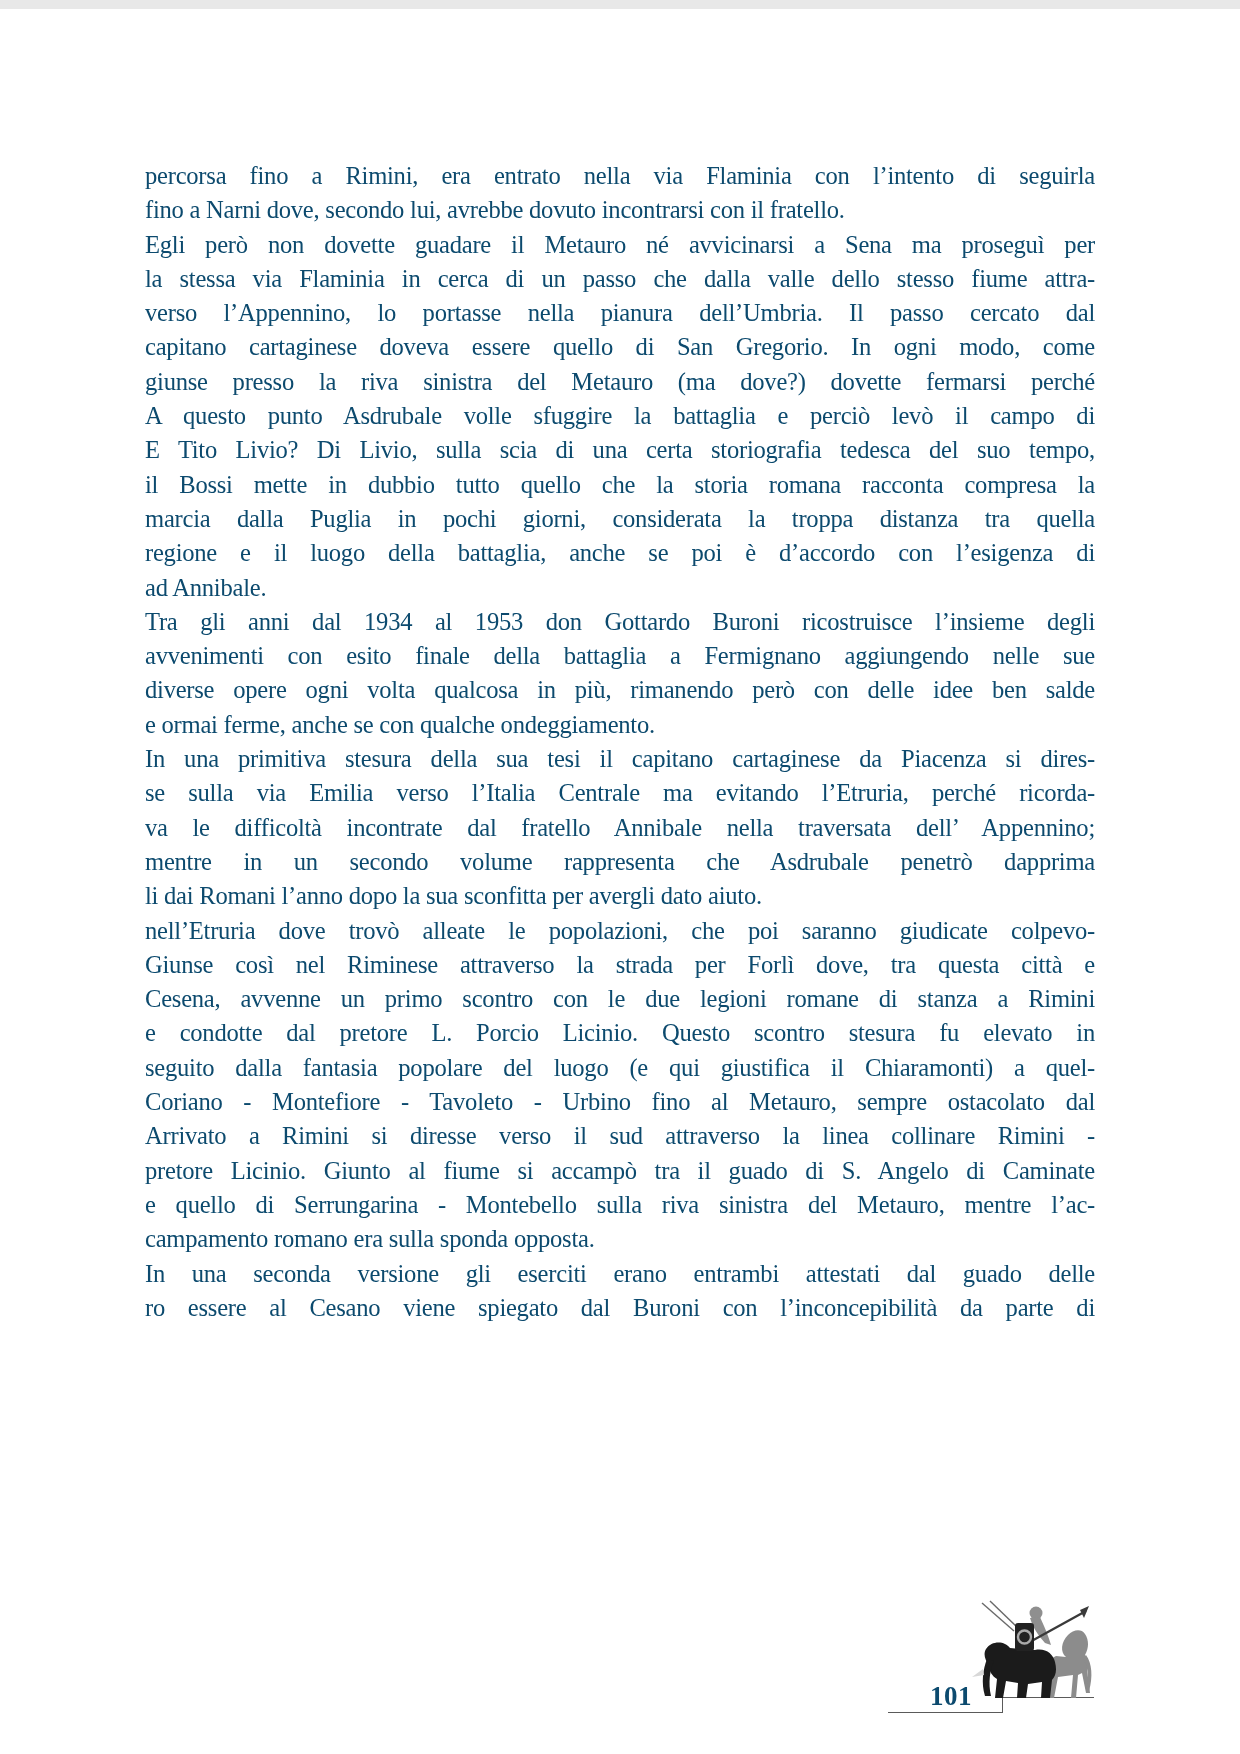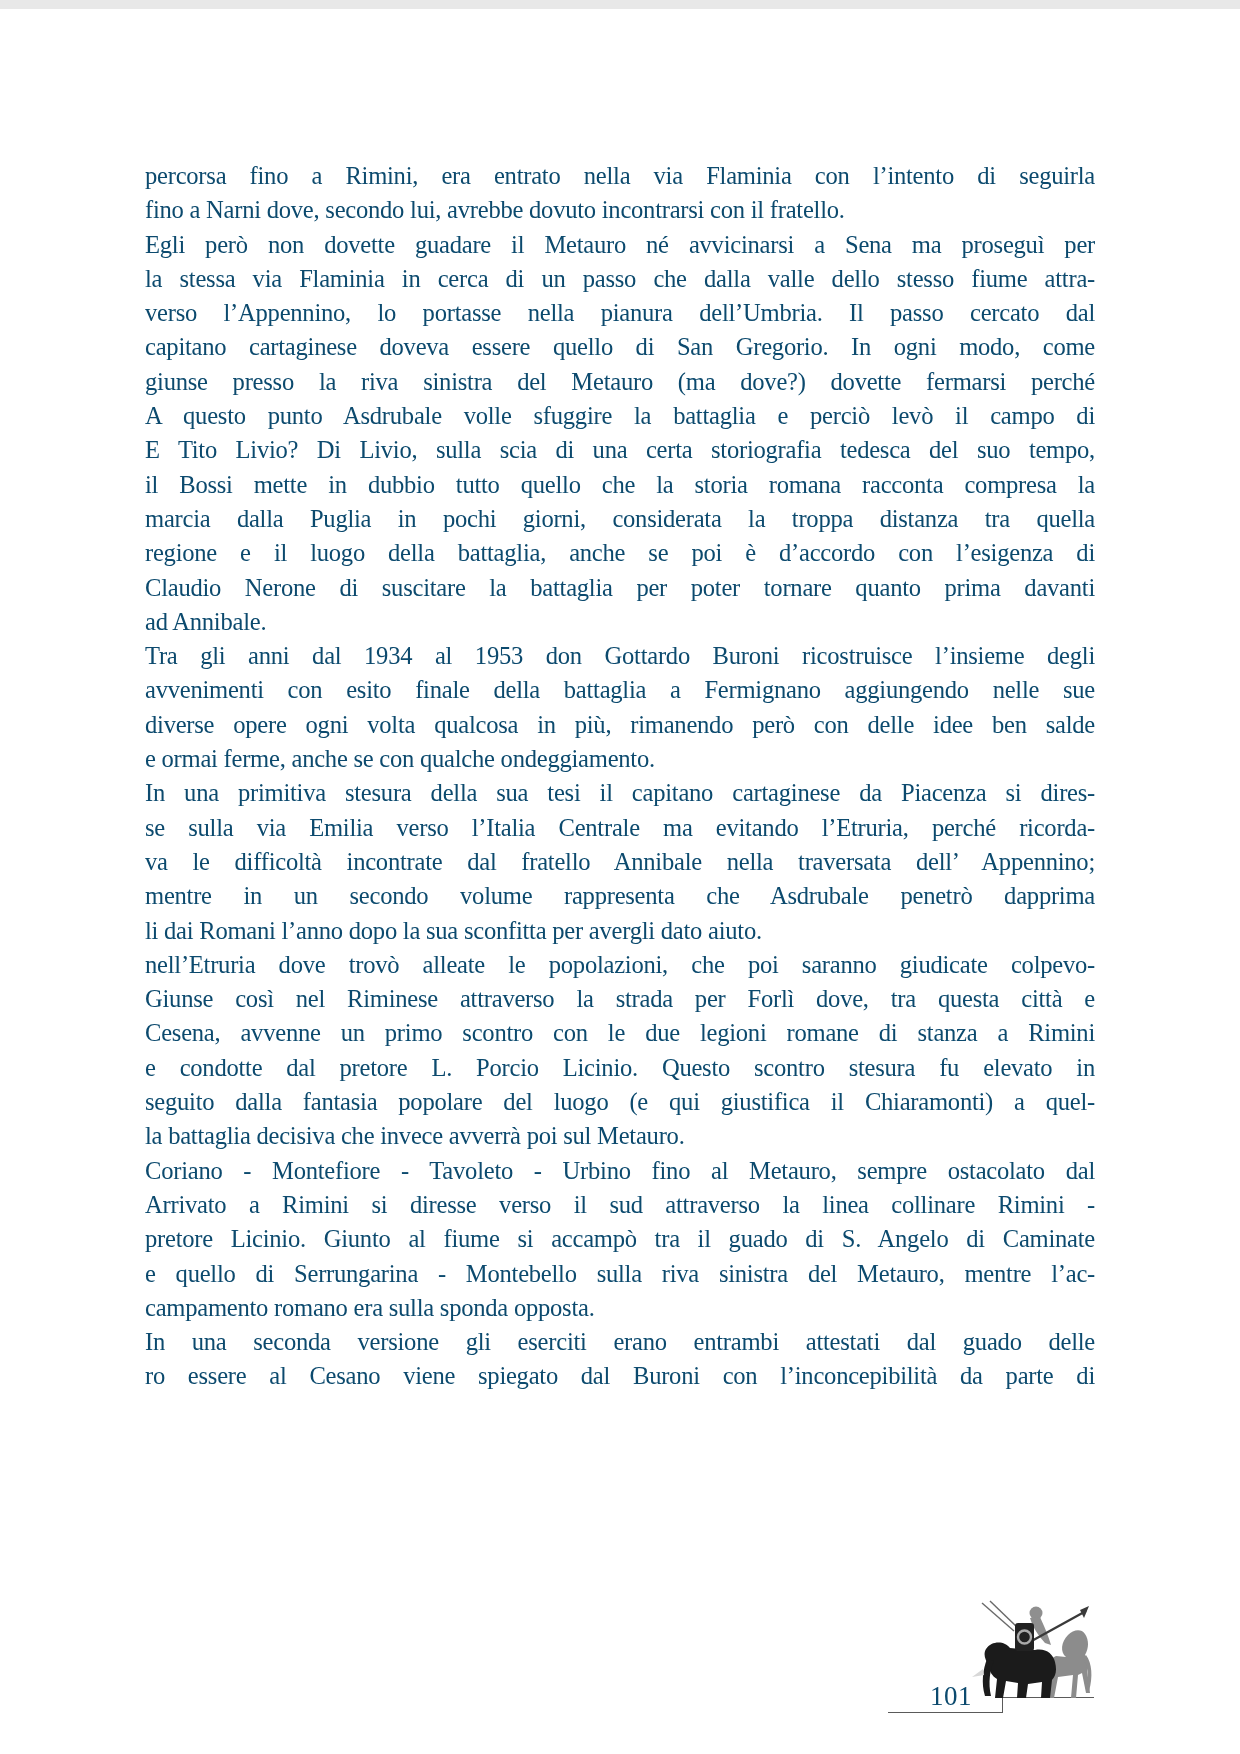--- a/index.html
+++ b/index.html
@@ -51,20 +51,21 @@
     height: 100%;
     pointer-events: none;
   }
   .page-number {
     position: absolute;
     left: 930px;
     top: 1674px;
     font-size: 27px;
     line-height: 27px;
     letter-spacing: 0.5px;
+    font-weight: bold;
   }
   .rule {
     position: absolute;
     background: #5a5a5a;
   }
   .rule-lower   { left: 888px;  top: 1703px; width: 115px; height: 1.4px; }
   .rule-step    { left: 1002px; top: 1688px; width: 1.4px; height: 16px; }
   .rule-upper   { left: 1002px; top: 1688px; width: 92px;  height: 1.4px; }
   .elephant-graphic {
     position: absolute;
@@ -92,21 +93,20 @@
         <div class="line">giunse presso la riva sinistra del Metauro (ma dove?) dovette fermarsi perché</div>
       </div>
       <div class="paragraph">
         <div class="line">A questo punto Asdrubale volle sfuggire la battaglia e perciò levò il campo di</div>
       </div>
       <div class="paragraph">
         <div class="line">E Tito Livio? Di Livio, sulla scia di una certa storiografia tedesca del suo tempo,</div>
         <div class="line">il Bossi mette in dubbio tutto quello che la storia romana racconta compresa la</div>
         <div class="line">marcia dalla Puglia in pochi giorni, considerata la troppa distanza tra quella</div>
         <div class="line">regione e il luogo della battaglia, anche se poi è d’accordo con l’esigenza di</div>
-        <div class="line">Claudio Nerone di suscitare la battaglia per poter tornare quanto prima davanti</div>
         <div class="line par-end">ad Annibale.</div>
       </div>
       <div class="paragraph">
         <div class="line">Tra gli anni dal 1934 al 1953 don Gottardo Buroni ricostruisce l’insieme degli</div>
         <div class="line">avvenimenti con esito finale della battaglia a Fermignano aggiungendo nelle sue</div>
         <div class="line">diverse opere ogni volta qualcosa in più, rimanendo però con delle idee ben salde</div>
         <div class="line par-end">e ormai ferme, anche se con qualche ondeggiamento.</div>
       </div>
       <div class="paragraph">
         <div class="line">In una primitiva stesura della sua tesi il capitano cartaginese da Piacenza si dires-</div>
@@ -114,21 +114,20 @@
         <div class="line">va le difficoltà incontrate dal fratello Annibale nella traversata dell’ Appennino;</div>
         <div class="line">mentre in un secondo volume rappresenta che Asdrubale penetrò dapprima</div>
         <div class="line par-end">li dai Romani l’anno dopo la sua sconfitta per avergli dato aiuto.</div>
         <div class="line">nell’Etruria dove trovò alleate le popolazioni, che poi saranno giudicate colpevo-</div>
       </div>
       <div class="paragraph">
         <div class="line">Giunse così nel Riminese attraverso la strada per Forlì dove, tra questa città e</div>
         <div class="line">Cesena, avvenne un primo scontro con le due legioni romane di stanza a Rimini</div>
         <div class="line">e condotte dal pretore L. Porcio Licinio. Questo scontro stesura fu elevato in</div>
         <div class="line">seguito dalla fantasia popolare del luogo (e qui giustifica il Chiaramonti) a quel-</div>
-        <div class="line par-end">la battaglia decisiva che invece avverrà poi sul Metauro.</div>
       </div>
       <div class="paragraph">
         <div class="line">Coriano - Montefiore - Tavoleto - Urbino fino al Metauro, sempre ostacolato dal</div>
         <div class="line">Arrivato a Rimini si diresse verso il sud attraverso la linea collinare Rimini -</div>
         <div class="line">pretore Licinio. Giunto al fiume si accampò tra il guado di S. Angelo di Caminate</div>
         <div class="line">e quello di Serrungarina - Montebello sulla riva sinistra del Metauro, mentre l’ac-</div>
         <div class="line par-end">campamento romano era sulla sponda opposta.</div>
       </div>
       <div class="paragraph">
         <div class="line">In una seconda versione gli eserciti erano entrambi attestati dal guado delle</div>

